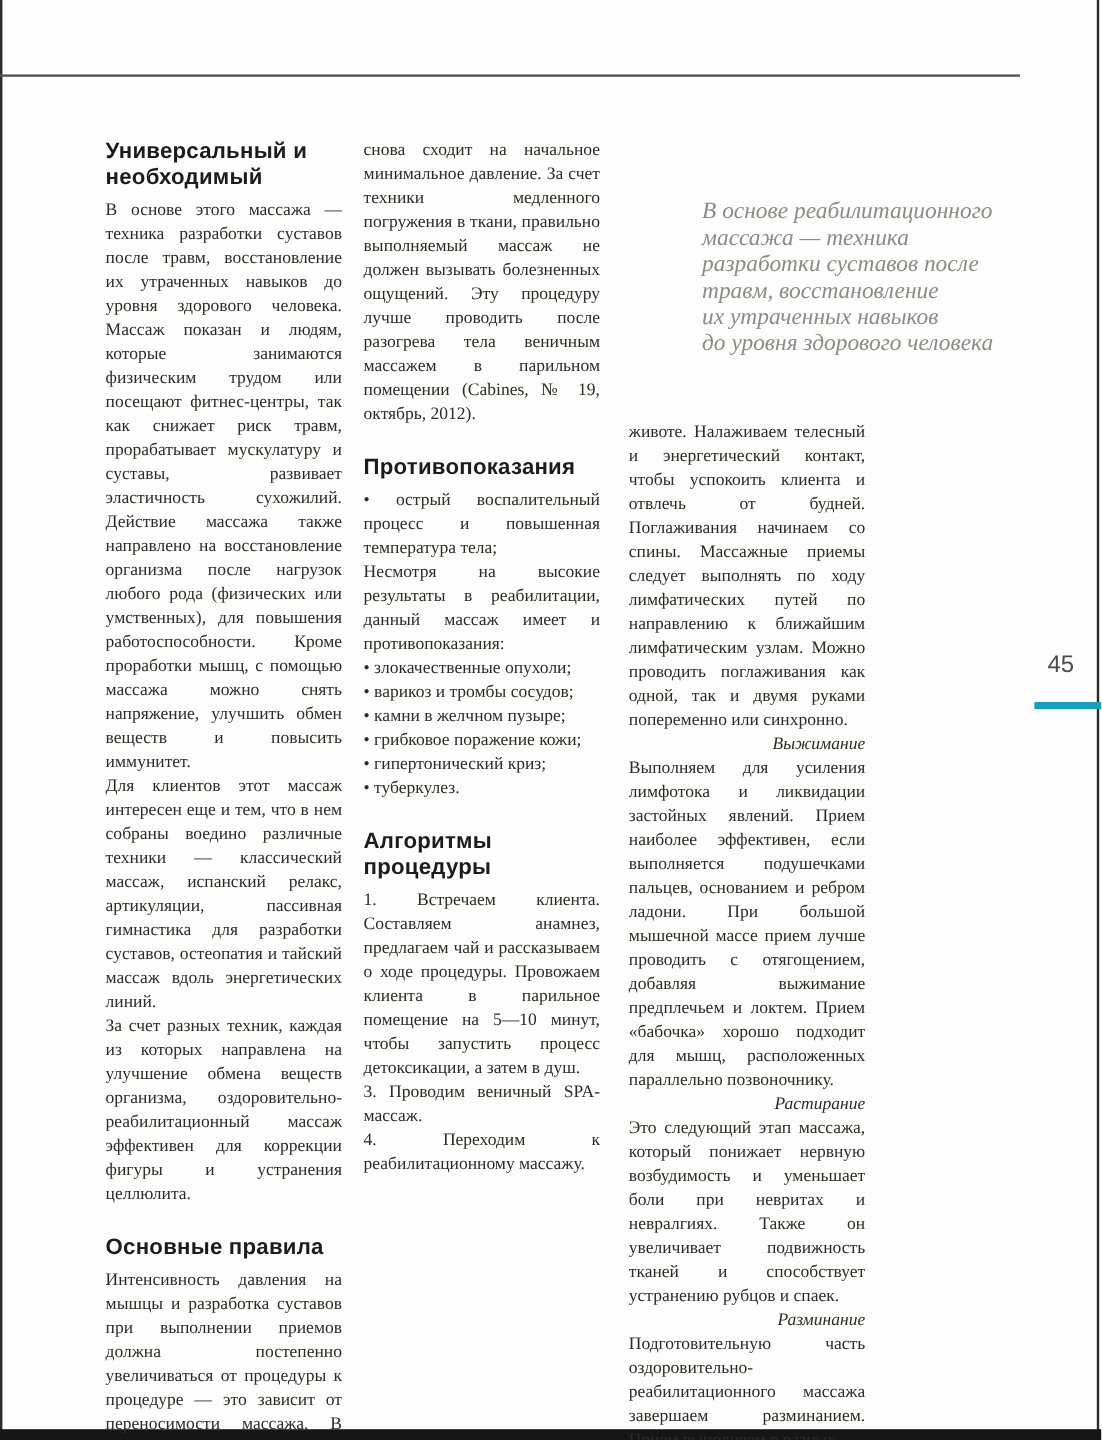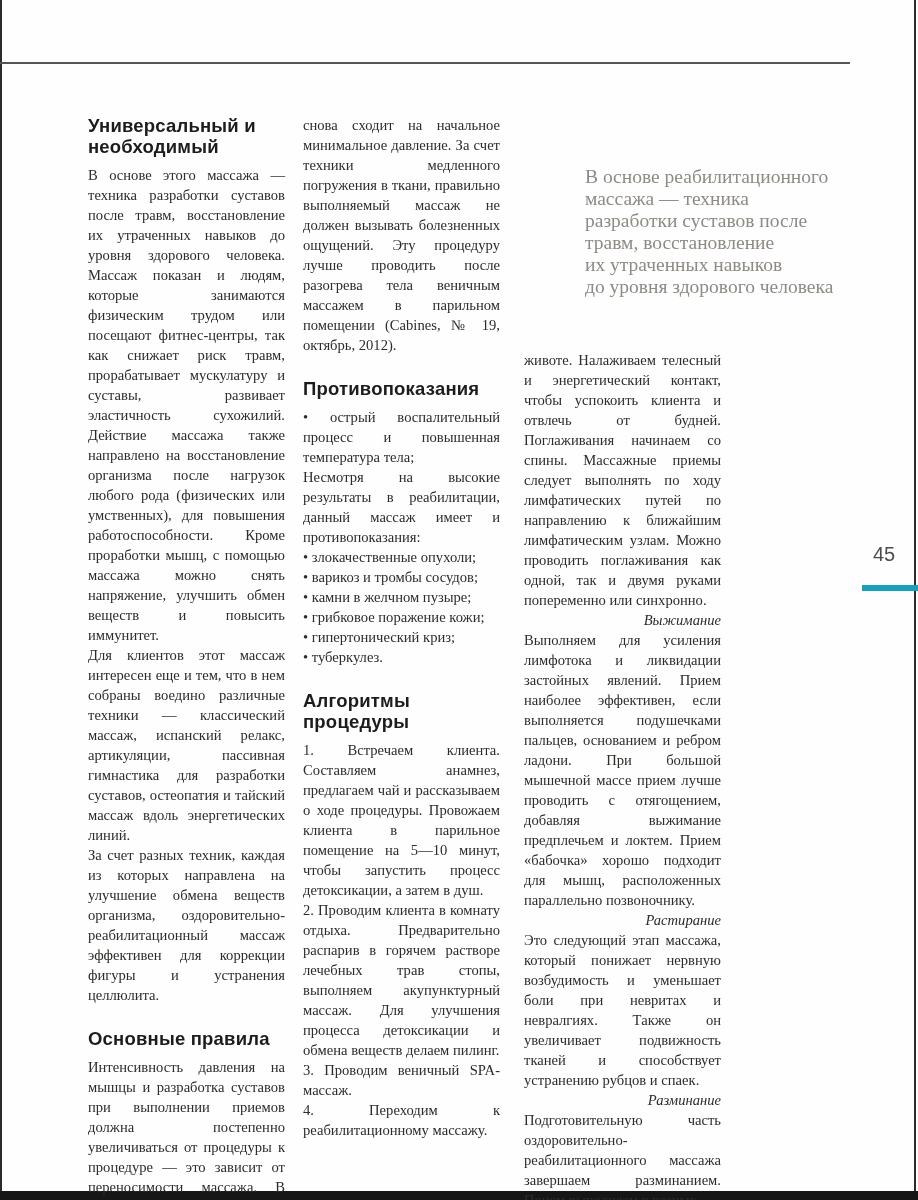--- a/index.html
+++ b/index.html
@@ -16,21 +16,21 @@
   .col p{margin:0;}
   .col-1{left:88px;top:115px;}
   .col-2{left:303px;top:115px;}
   .col-3{left:524px;top:350px;}
   .sans-heading{font-family:"Liberation Sans","DejaVu Sans",sans-serif;font-weight:bold;
        font-size:18.5px;line-height:21px;color:#1c1c1c;margin:0 0 8px 0;text-align:left;
        letter-spacing:0.2px;}
   .sans-heading.mt{margin-top:23px;}
   .subhead{font-weight:normal;font-style:italic;margin:0;text-align:right;}
   
-  .quote{position:absolute;left:585px;top:166px;width:300px;
+  .quote{position:absolute;left:585px;top:166px;width:300px;font-style:italic;
        font-size:19.5px;line-height:22px;color:#8e8a84;text-align:left;}
   
   .pagenum{position:absolute;left:858px;top:543px;width:52px;text-align:center;
        font-family:"Liberation Sans","DejaVu Sans",sans-serif;font-size:20px;color:#4c4c4c;}
   .accent-bar{position:absolute;left:862px;top:585px;width:56px;height:6px;background:#17a0b8;}
 </style>
 </head>
 <body>
 
 <div class="page">
@@ -55,21 +55,20 @@
     <p>• острый воспалительный процесс и повышенная температура тела;</p>
     <p>Несмотря на высокие результаты в реабилитации, данный массаж имеет и противопоказания:</p>
     <p>• злокачественные опухоли;</p>
     <p>• варикоз и тромбы сосудов;</p>
     <p>• камни в желчном пузыре;</p>
     <p>• грибковое поражение кожи;</p>
     <p>• гипертонический криз;</p>
     <p>• туберкулез.</p>
     <h2 class="sans-heading mt">Алгоритмы процедуры</h2>
     <p>1. Встречаем клиента. Составляем анамнез, предлагаем чай и рассказываем о ходе процедуры. Провожаем клиента в парильное помещение на 5—10 минут, чтобы запустить процесс детоксикации, а затем в душ.</p>
-    <p>2. Проводим клиента в комнату отдыха. Предварительно распарив в горячем растворе лечебных трав стопы, выполняем акупунктурный массаж. Для улучшения процесса детоксикации и обмена веществ делаем пилинг.</p>
     <p>3. Проводим веничный SPA-массаж.</p>
     <p>4. Переходим к реабилитационному массажу.</p>
 
   </div>
 
   <div class="quote" style="color: rgb(142, 138, 132);">
     <div>В основе реабилитационного</div>
     <div>массажа — техника</div>
     <div>разработки суставов после</div>
     <div>травм, восстановление</div>

